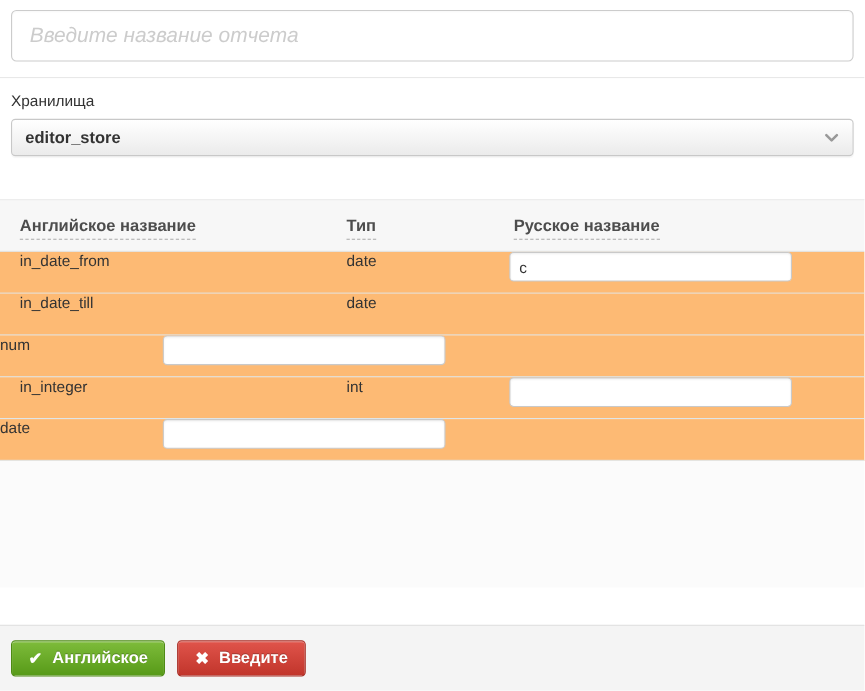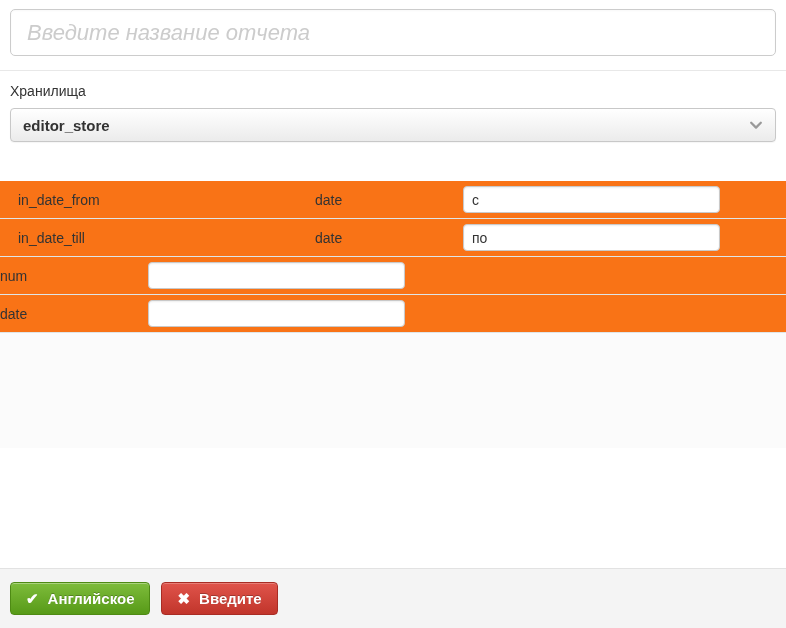--- a/index.html
+++ b/index.html
@@ -13,21 +13,21 @@
     color: #333;
   }
 
   
   .top-section { padding: 9px 10px 0 10px; }
   .report-input {
     width: 100%; height: 47px;
     border: 1px solid #cccccc; border-radius: 5px;
     padding: 0 16px;
     font-family: "Liberation Sans", sans-serif;
-    font-size: 22px; color: #333;
+    font-size: 19px; color: #333;
     outline: none;
     box-shadow: inset 0 1px 2px rgba(0,0,0,0.03);
   }
   .report-input::placeholder { color: #cccccc; font-style: italic; opacity: 1; }
 
   .divider { border-bottom: 1px solid #e8e8e8; margin-top: 14px; }
 
   
   .storage-section { padding: 12px 10px 0 10px; }
   .storage-label { font-size: 14px; font-weight: normal; color: #333; }
@@ -53,24 +53,24 @@
     border-bottom: 1px solid #dfe5e7;
     font-size: 15px; font-weight: bold; color: #4d4d4d;
   }
   .th-label { border-bottom: 1px dashed #a9a9a9; padding-bottom: 3px; cursor: pointer; }
   .col-en   { width: 315px; padding-left: 18px; }
   .col-type { width: 148px; }
   .col-ru   { flex: 1; }
   .col-ru .th-label { margin-left: 4px; }
 
   .trow {
-    display: flex; align-items: center;
+    display: flex; align-items: flex-start;
     height: 38px;
     border-bottom: 1px solid #dfe5e7;
-    background: #f97316;
+    background: #fdba74;
     font-size: 14px; color: #333;
   }
   .ru-input {
     width: 257px; height: 27px;
     border: 1px solid #c9c9c9; border-radius: 4px;
     background: #ffffff;
     padding: 0 8px;
     font-family: "Liberation Sans", sans-serif;
     font-size: 14px; color: #333;
     outline: none;
@@ -125,38 +125,47 @@
     <span>editor_store</span>
     <span class="chev">
       <svg width="14" height="14" viewBox="0 0 16 16">
         <path d="M2.5 5.5 L8 11 L13.5 5.5" fill="none" stroke="#999999" stroke-width="2.6" stroke-linecap="round" stroke-linejoin="round"></path>
       </svg>
     </span>
   </div>
 </div>
 
 <div class="params-table">
+  <div class="thead">
+    <div class="col-en"><span class="th-label">Английское название</span></div>
+    <div class="col-type"><span class="th-label">Тип</span></div>
+    <div class="col-ru"><span class="th-label">Русское название</span></div>
+  </div>
 
   <div class="trow">
     <div class="col-en">in_date_from</div>
     <div class="col-type">date</div>
     <div class="col-ru"><input class="ru-input" type="text" value="с" style=""></div>
   </div>
 
   <div class="trow">
     <div class="col-en">in_date_till</div>
     <div class="col-type">date</div>
-    <div class="col-ru"><input class="ru-input" type="text" value="по" style=""></div>
   </div>
 
   <div class="trow">
     <div class="col-type">num</div>
     <div class="col-ru"><input class="ru-input" type="text" value="" style=""></div>
   </div>
 
+  <div class="trow">
+    <div class="col-en">in_integer</div>
+    <div class="col-type">int</div>
+    <div class="col-ru"><input class="ru-input" type="text" value="" style=""></div>
+  </div>
 
 
   <div class="trow">
     <div class="col-type">date</div>
     <div class="col-ru"><input class="ru-input" type="text" value="" style=""></div>
   </div>
 </div>
 
 <div class="spacer"></div>
 

